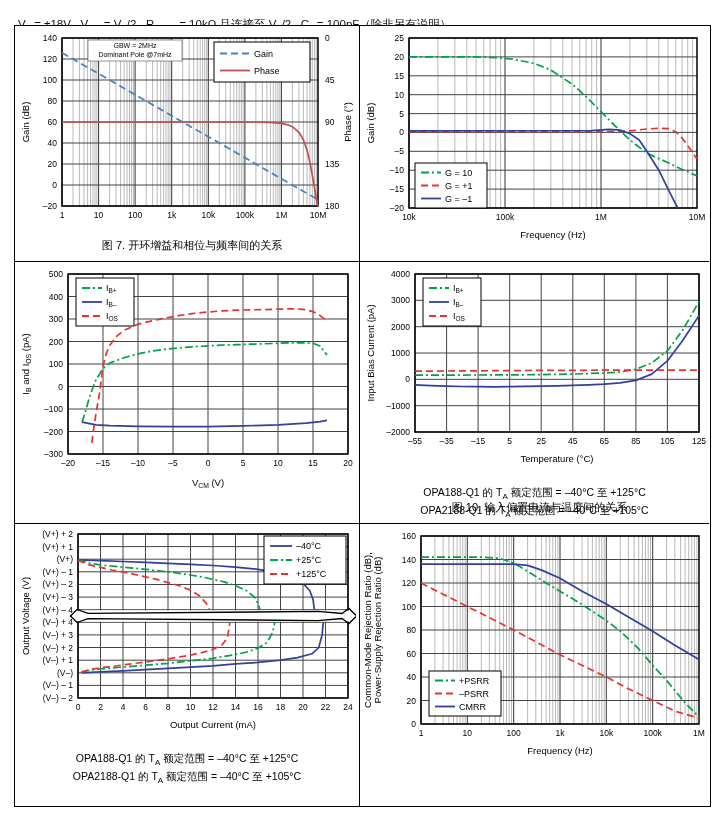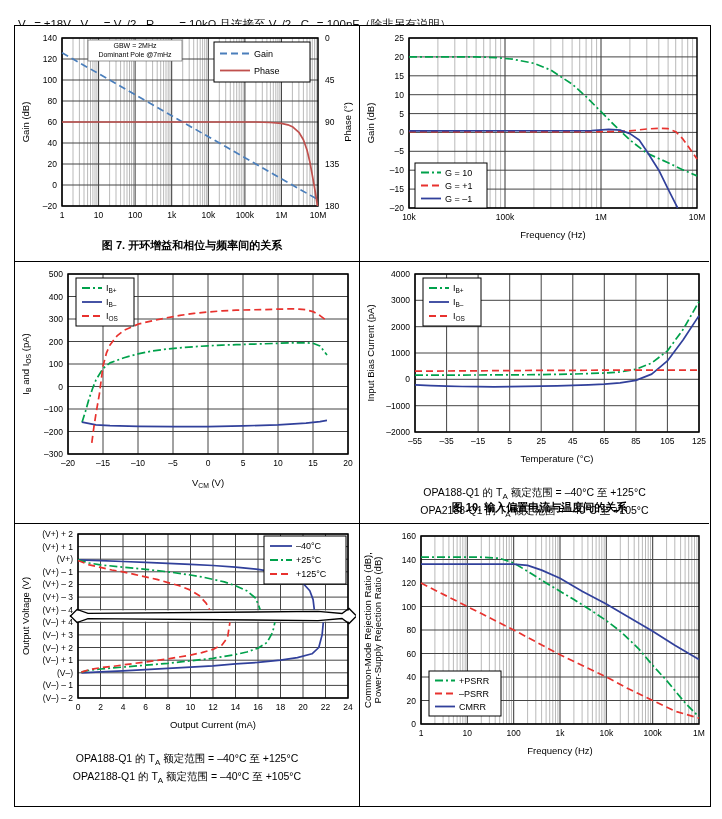--- a/index.html
+++ b/index.html
@@ -8,21 +8,21 @@
   .header sub{font-size:8px;}
   .grid{position:absolute;left:14px;top:25px;width:695px;border:1.3px solid #000;
         display:grid;grid-template-columns:345px 349px;background:#fff;}
   .cell{border-right:1.3px solid #000;border-bottom:1.3px solid #000;position:relative;
         text-align:center;padding-top:4px;box-sizing:border-box;overflow:hidden;}
   .cell.last-col{border-right:none;}
   .cell.last-row{border-bottom:none;}
   .r1{height:236px;} .r2{height:262px;} .r3{height:282px;}
   .chart-slot{display:block;}
   .chart-slot svg{display:block;margin:0 auto;font-family:"Liberation Sans",sans-serif;}
-  .fig-caption{position:absolute;left:10px;right:0;bottom:8px;font-size:11px;font-weight:bold;
+  .fig-caption{position:absolute;left:10px;right:0;bottom:8px;font-size:11px;font-weight:normal;
                line-height:1.25;color:#000;}
   .fig-caption sub,.fig-notes sub{font-size:8px;}
   .fig-notes{font-size:10.5px;line-height:1.45;margin-top:19px;color:#000;}
 </style>
 </head>
 <body>
 
 <div class="header">V<sub>S</sub> = ±18V , V<sub>CM</sub> = V<sub>S</sub>/2 , R<sub>LOAD</sub> = 10kΩ 且连接至 V<sub>S</sub>/2 , C<sub>L</sub> = 100pF（除非另有说明）</div>
 
 <div class="grid">

